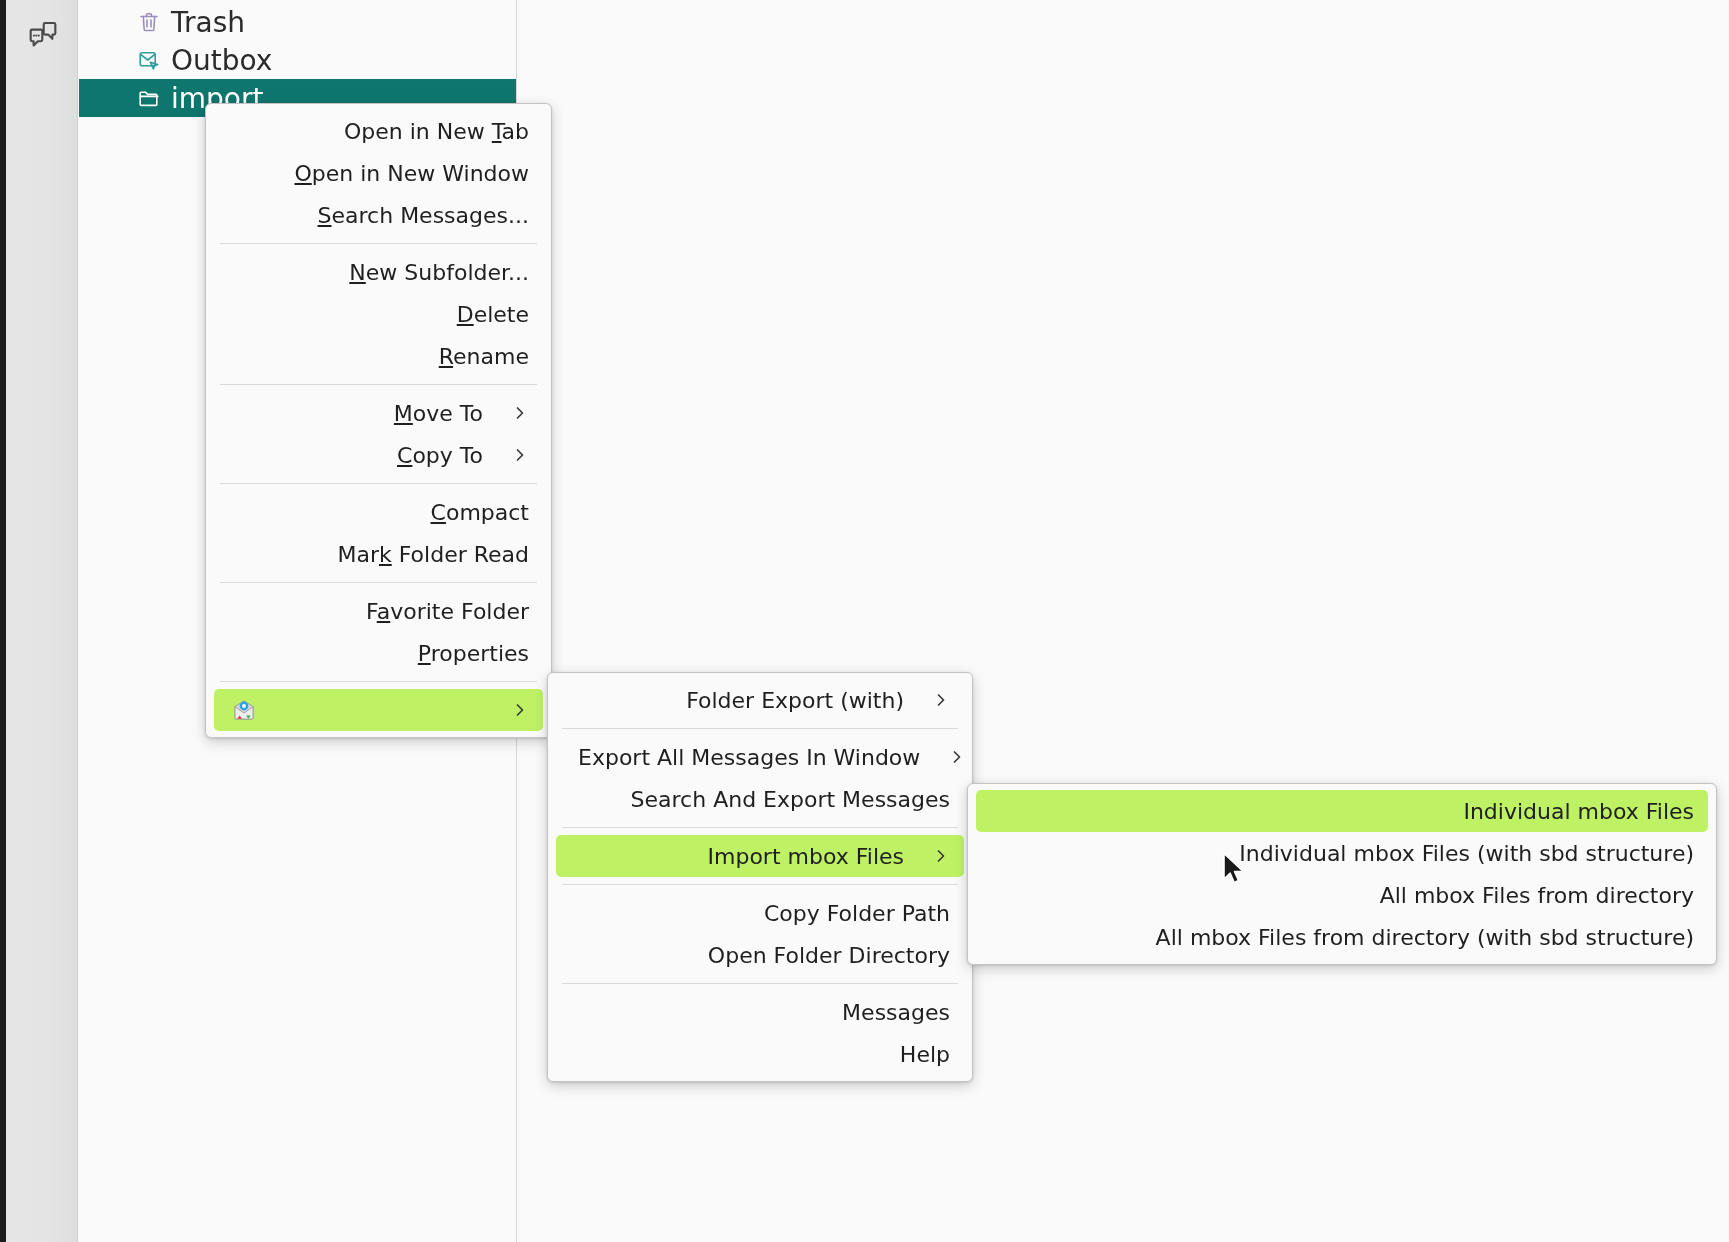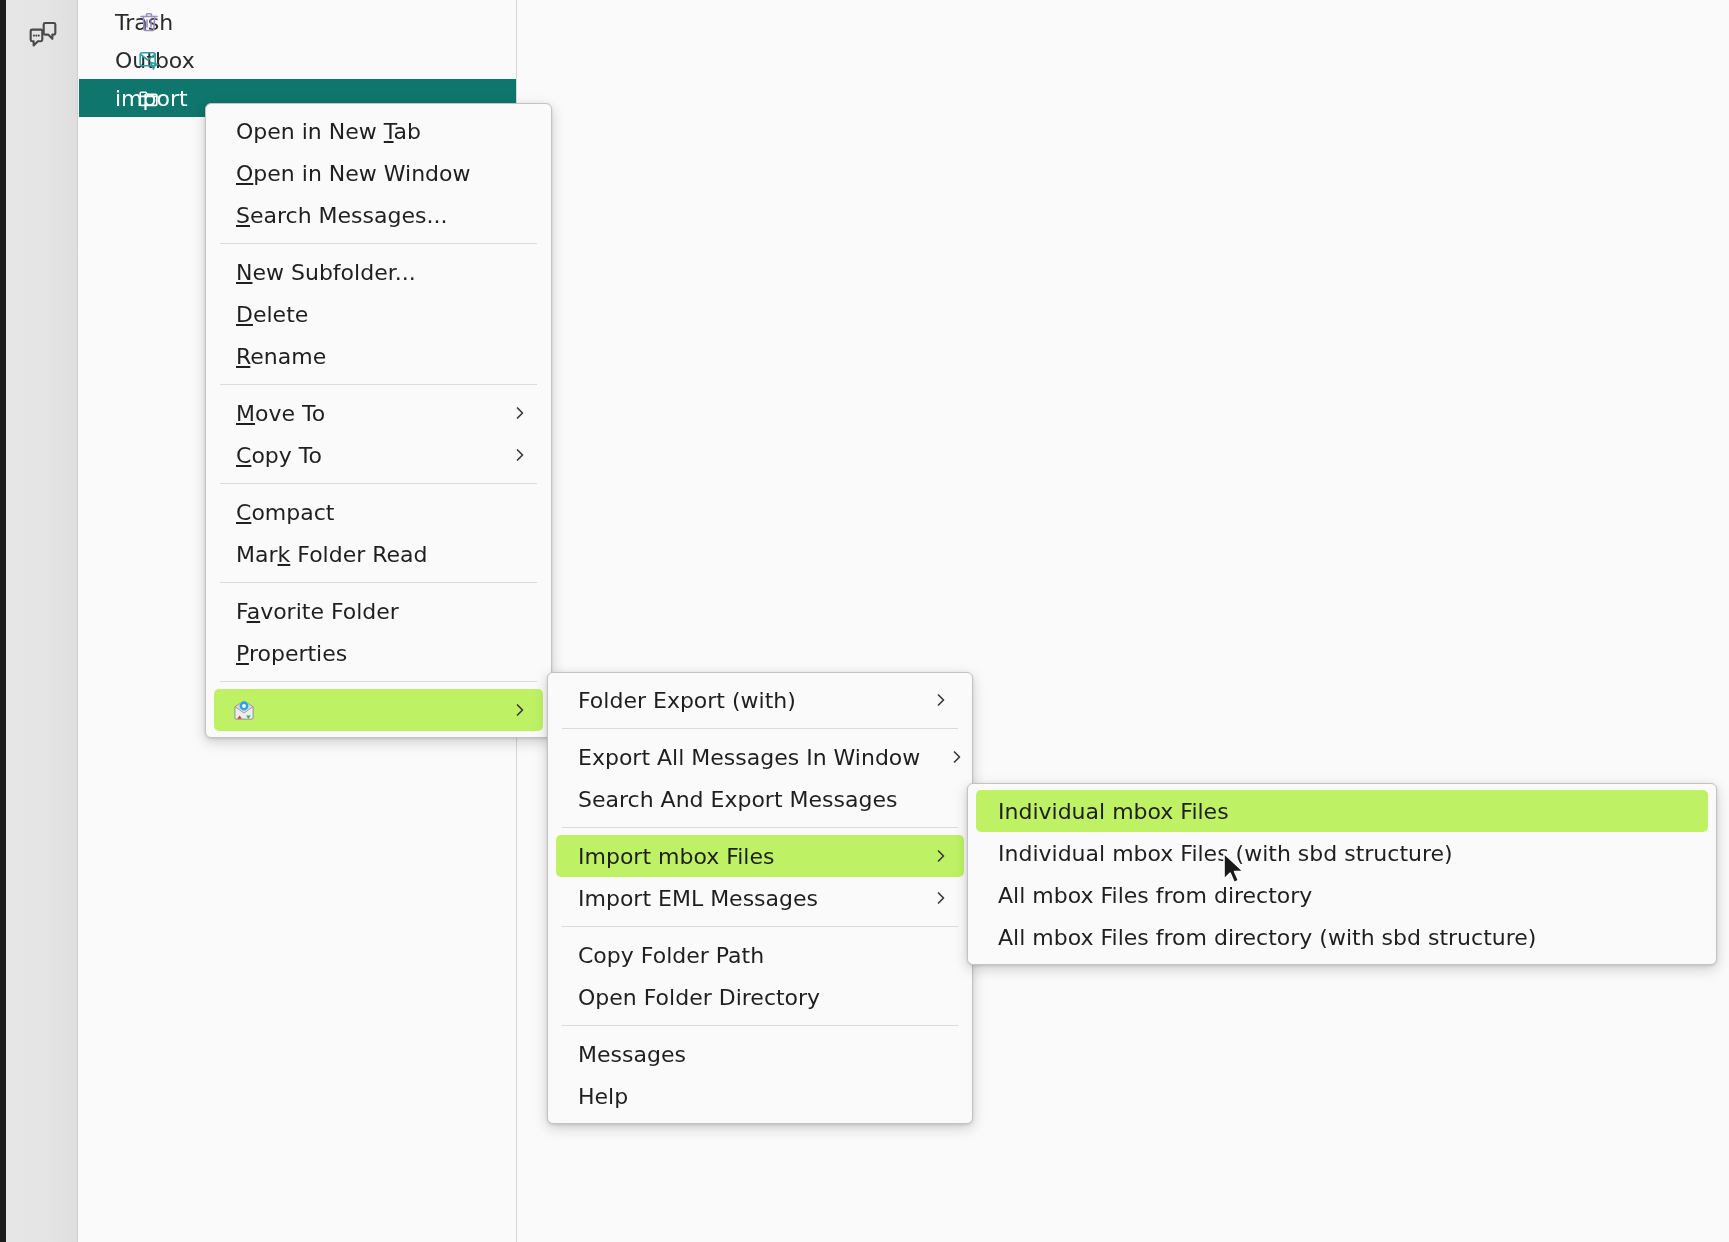--- a/index.html
+++ b/index.html
@@ -64,21 +64,22 @@
   }
 
   .folder-row {
     position: absolute;
     left: 0;
     height: 38px;
     width: 100%;
     display: flex;
     align-items: center;
     box-sizing: border-box;
-    font-size: 22px;
+    padding-left: 56px;
+    font-size: 28px;
     color: #2b2b2b;
   }
   .folder-row .ficon {
     position: absolute;
     left: 58px;
     width: 24px; height: 24px;
     display: flex; align-items: center; justify-content: center;
   }
   .folder-row .flabel { margin-left: 36px; }
   .folder-row.selected {
@@ -105,21 +106,21 @@
     font-size: 22px;
     color: #1f1f1f;
     padding: 0 14px 0 22px;
     margin: 0 8px;
     border-radius: 5px;
     white-space: nowrap;
   }
   .menu-item.highlight {
     background: #bef264;
   }
-  .menu-item .mlabel { flex: 1 1 auto; }
+  .menu-item .mlabel { flex: 1 1 auto; text-align: right; }
   .menu-item .acc { text-decoration: underline; }
   .menu-item .chev {
     flex: 0 0 auto;
     width: 18px; height: 18px;
     margin-left: 28px;
     display: flex; align-items: center; justify-content: center;
     color: #444;
   }
   .menu-item .micon {
     flex: 0 0 auto;
@@ -327,28 +328,20 @@
     <div class="menu-sep"></div>
 
     <div class="menu-item highlight">
       <span class="mlabel">Import mbox Files</span>
       <span class="chev">
         <svg width="16" height="16" viewBox="0 0 16 16" fill="none" stroke="#3a3a3a" stroke-width="1.7" stroke-linecap="round" stroke-linejoin="round">
             <path d="M5.5 3l5 5-5 5"></path>
           </svg>
       </span>
     </div>
-    <div class="menu-item">
-      <span class="mlabel">Import EML Messages</span>
-      <span class="chev">
-        <svg width="16" height="16" viewBox="0 0 16 16" fill="none" stroke="#3a3a3a" stroke-width="1.7" stroke-linecap="round" stroke-linejoin="round">
-            <path d="M5.5 3l5 5-5 5"></path>
-          </svg>
-      </span>
-    </div>
 
     <div class="menu-sep"></div>
 
     <div class="menu-item">
       <span class="mlabel">Copy Folder Path</span>
     </div>
     <div class="menu-item">
       <span class="mlabel">Open Folder Directory</span>
     </div>
 

